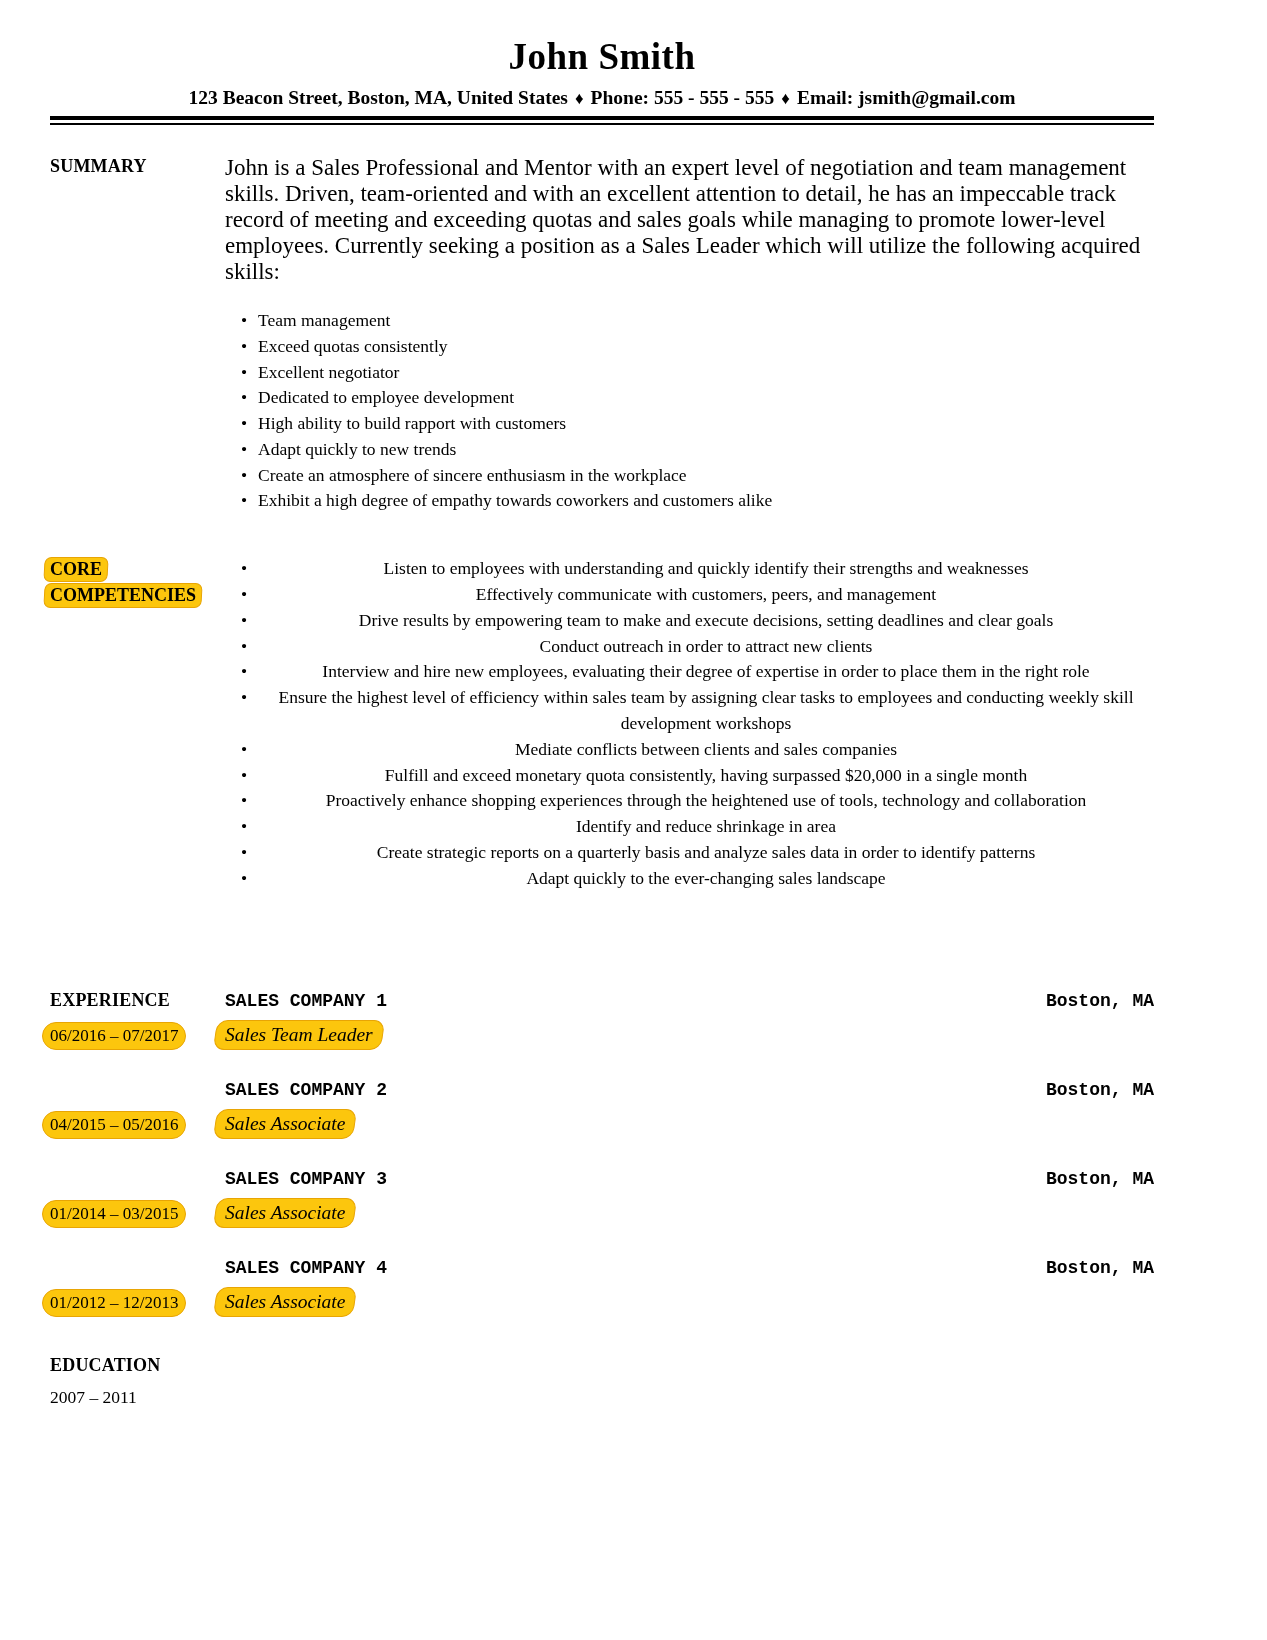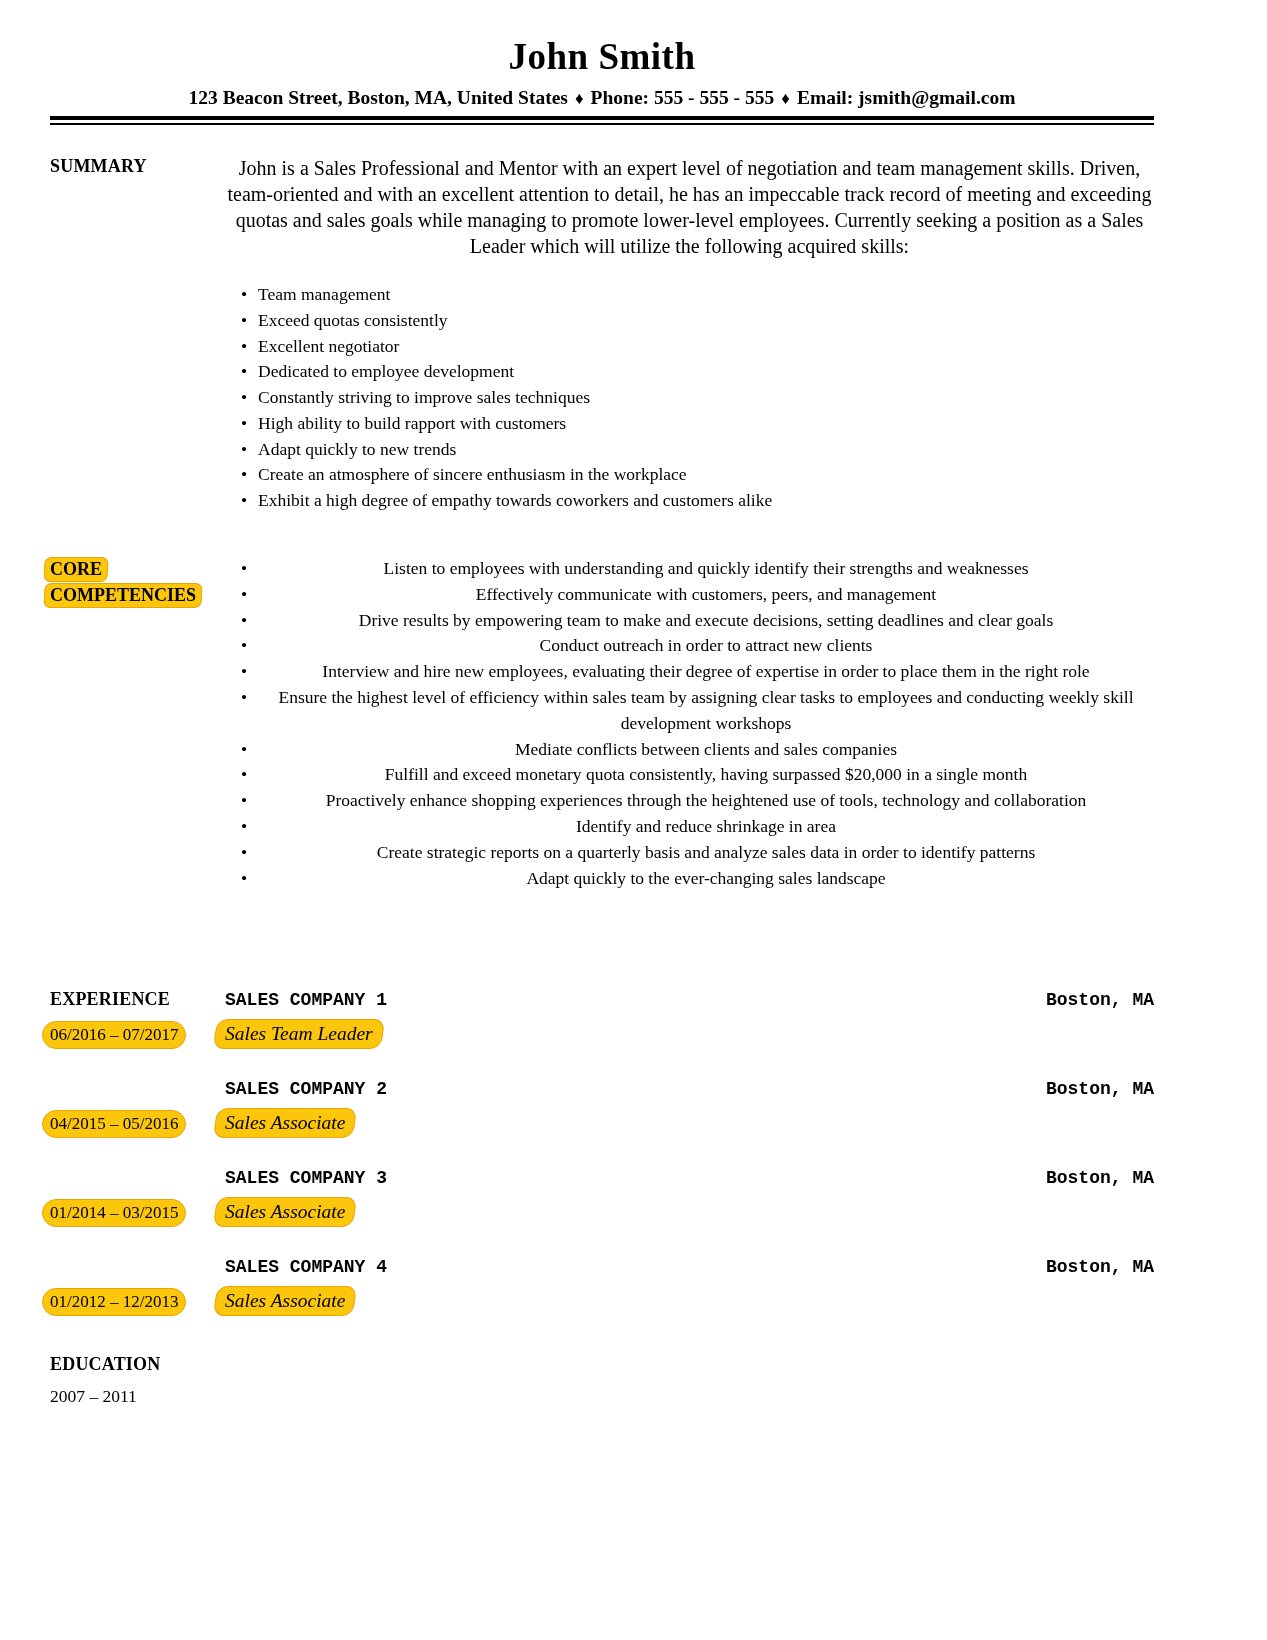--- a/index.html
+++ b/index.html
@@ -33,21 +33,21 @@
   .rule{
     margin-top:5px;height:3px;
     border-top:4px solid #000;
     border-bottom:2px solid #000;
   }
   
   .section{display:grid;grid-template-columns:175px 1fr;}
   .sec-label{
     font-weight:bold;font-size:18px;letter-spacing:.2px;line-height:23px;
   }
-  .body-text{font-size:20px;line-height:26px;text-align:center;}
+  .body-text{font-size:23px;line-height:26px;}
   p.body-text{margin:0 0 23px 0;}
   
   .bullets{list-style:none;margin:0;padding:0 0 0 16px;}
   .bullets li{
     position:relative;padding-left:17px;
     font-size:17.5px;line-height:25.8px;
   }
   .bullets li::before{content:"\2022";position:absolute;left:0;}
   
   .hl{position:relative;display:inline-block;z-index:0;}
@@ -100,21 +100,20 @@
     <div>
       <span class="sec-label">SUMMARY</span>
     </div>
     <div>
       <p class="body-text">John is a Sales Professional and Mentor with an expert level of negotiation and team management skills. Driven, team-oriented and with an excellent attention to detail, he has an impeccable track record of meeting and exceeding quotas and sales goals while managing to promote lower-level employees. Currently seeking a position as a Sales Leader which will utilize the following acquired skills:</p>
       <ul class="bullets">
           <li>Team management</li>
           <li>Exceed quotas consistently</li>
           <li>Excellent negotiator</li>
           <li>Dedicated to employee development</li>
-          <li>Constantly striving to improve sales techniques</li>
           <li>High ability to build rapport with customers</li>
           <li>Adapt quickly to new trends</li>
           <li>Create an atmosphere of sincere enthusiasm in the workplace</li>
           <li>Exhibit a high degree of empathy towards coworkers and customers alike</li>
         </ul>
     </div>
   </section>
 
   <section class="section section-core">
     <div class="core-labels">

